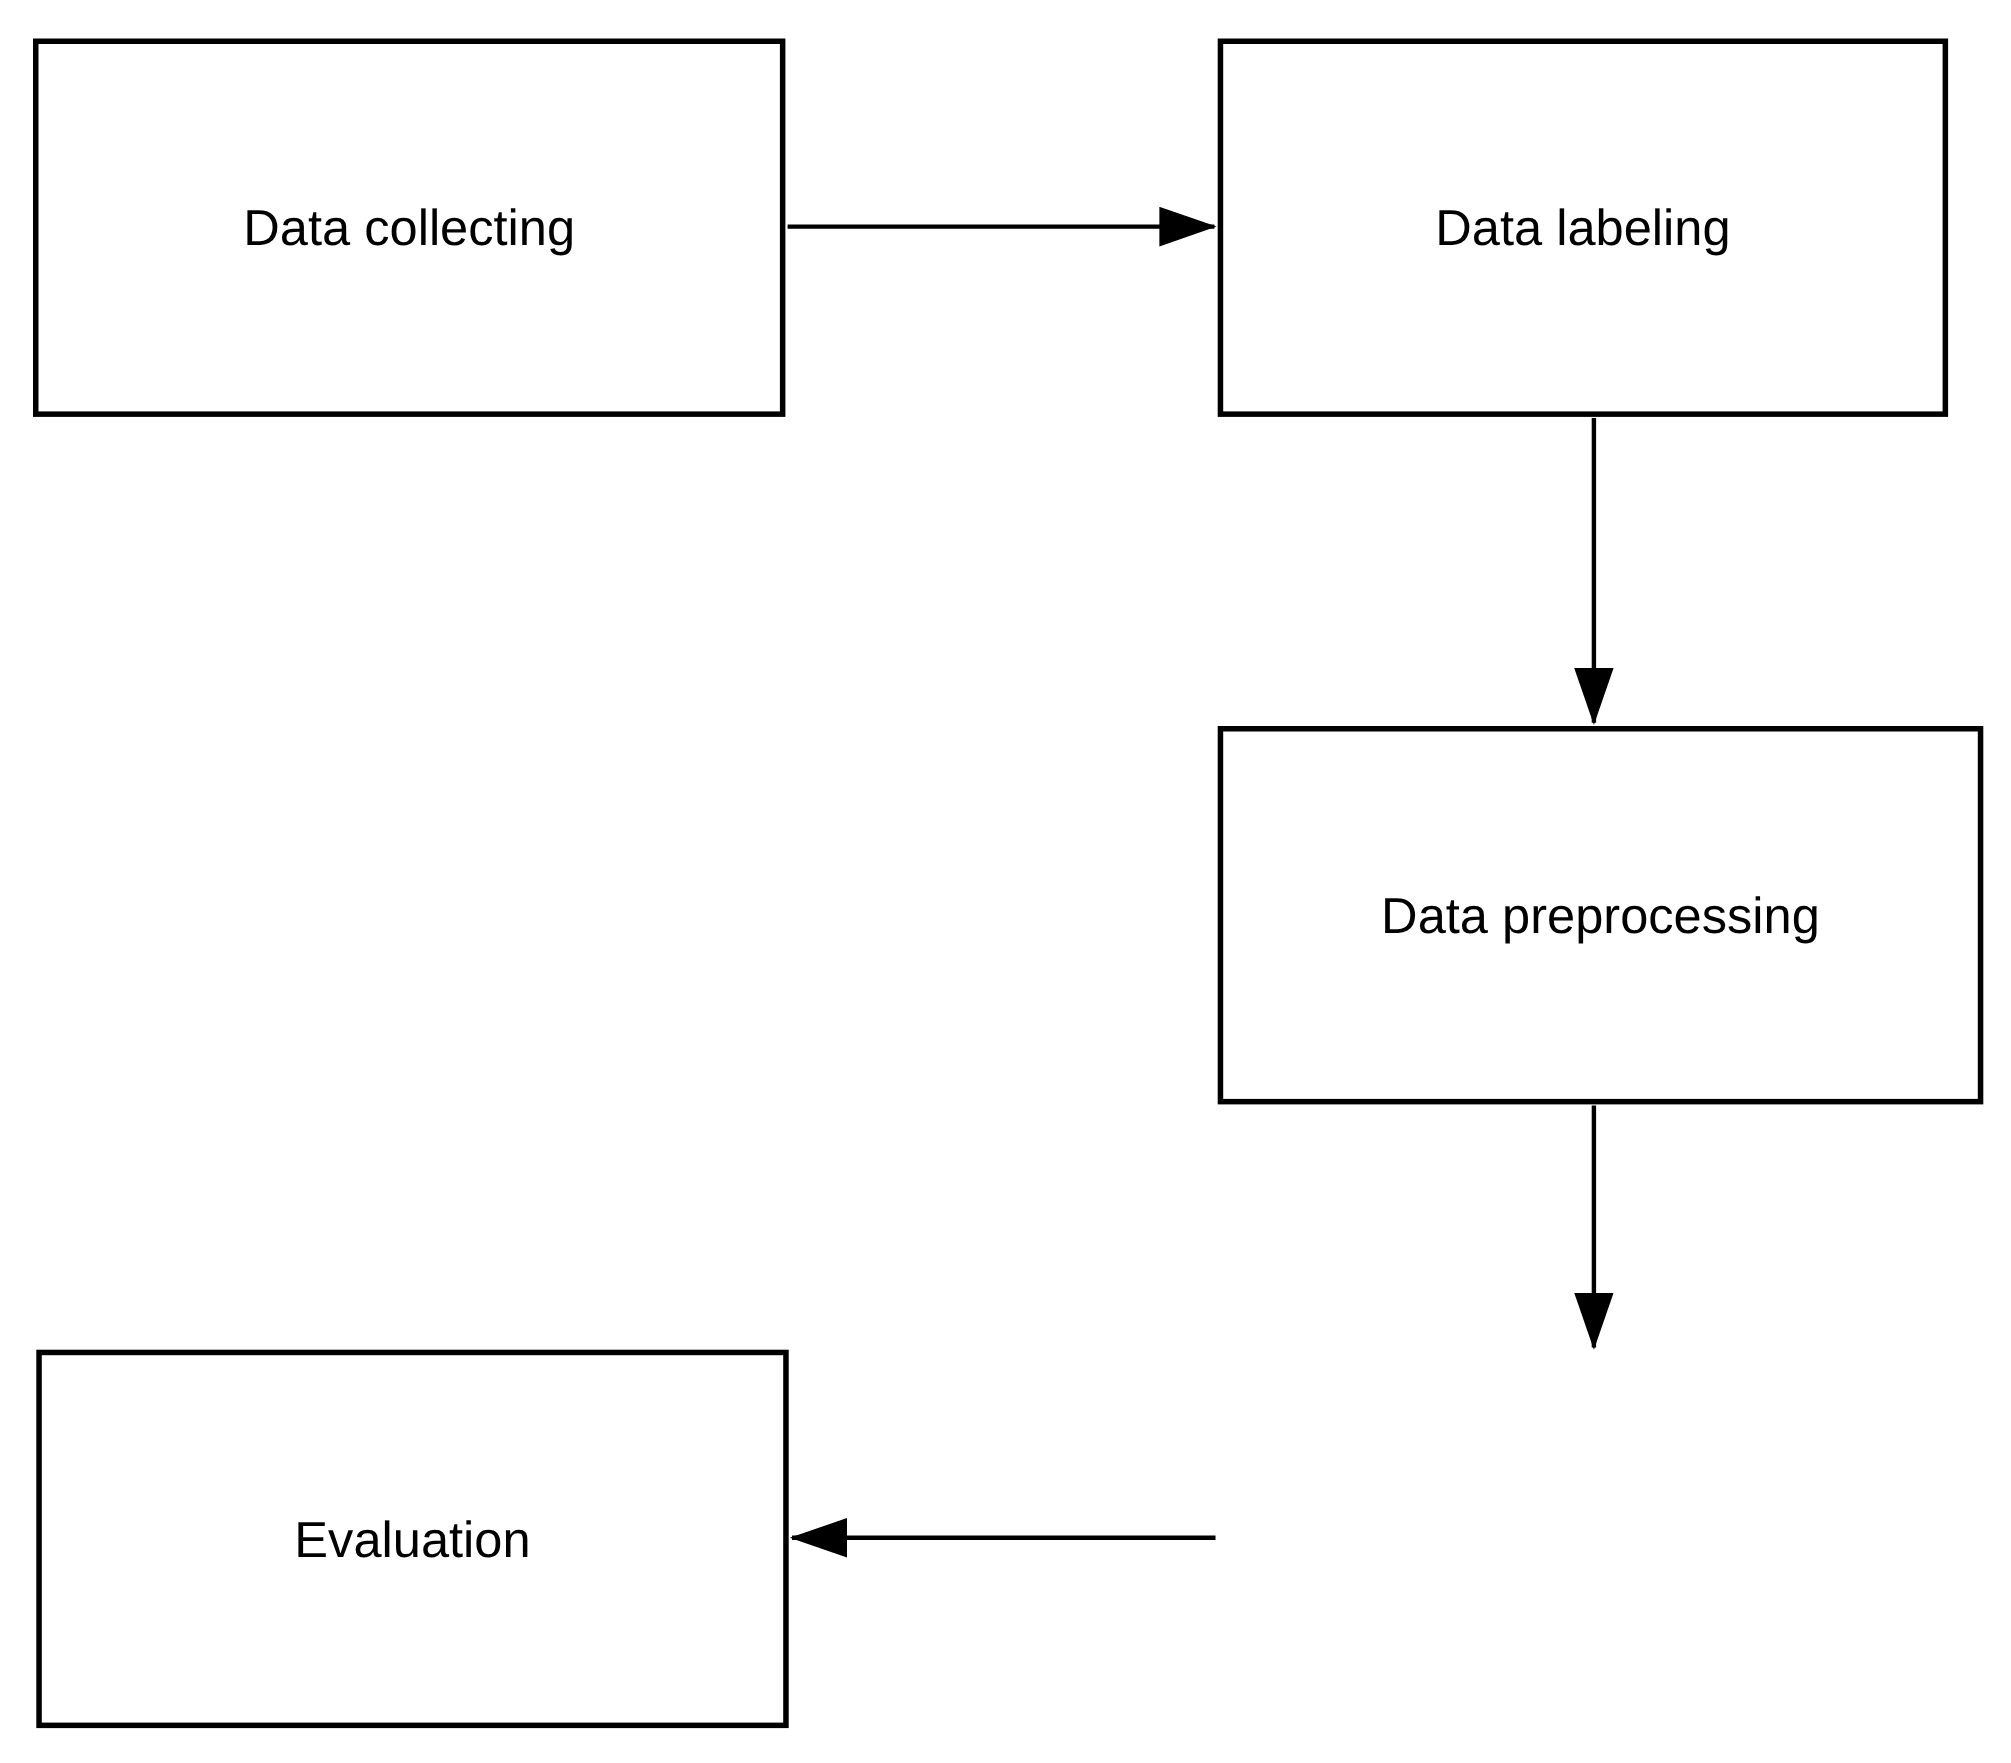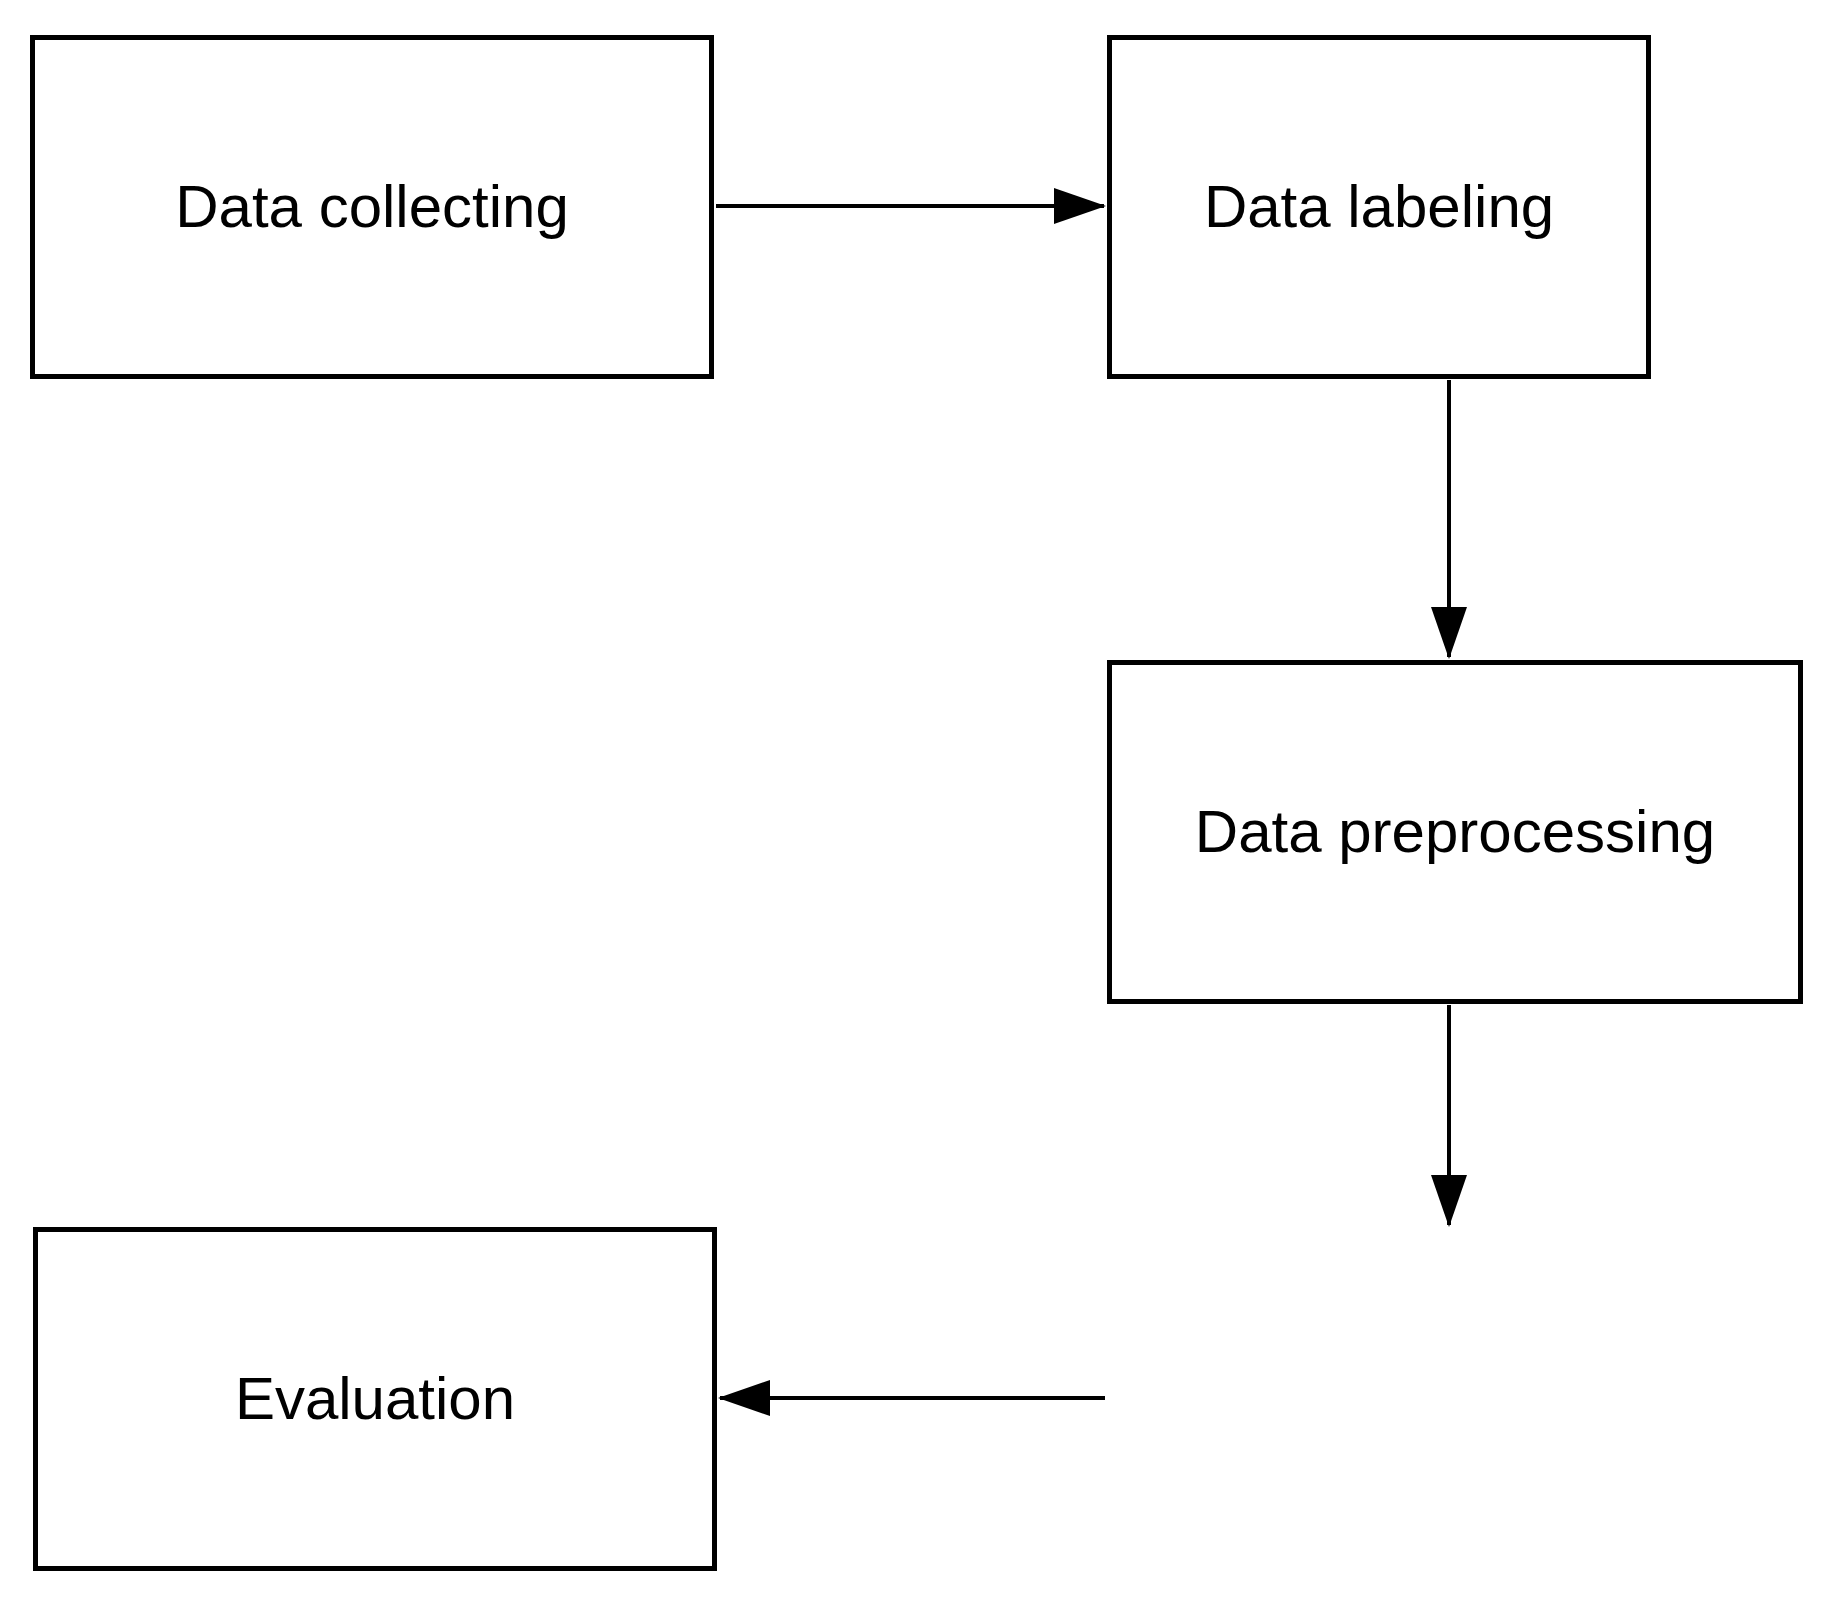--- a/index.html
+++ b/index.html
@@ -17,21 +17,21 @@
   }
   .node {
     position: absolute;
     box-sizing: border-box;
     border: 5px solid #000000;
     background: #ffffff;
     display: flex;
     align-items: center;
     justify-content: center;
     text-align: center;
-    font-size: 60px;
+    font-size: 46px;
     line-height: 1.1;
     color: #000000;
     white-space: nowrap;
   }
   .edges-layer {
     position: absolute;
     left: 0;
     top: 0;
     width: 1828px;
     height: 1603px;
@@ -52,21 +52,21 @@
     <line x1="716" y1="206" x2="1104" y2="206" stroke="#000000" stroke-width="4" marker-end="url(#arrowhead)"></line>
     <line x1="1449" y1="380" x2="1449" y2="657" stroke="#000000" stroke-width="4" marker-end="url(#arrowhead)"></line>
     <line x1="1449" y1="1005" x2="1449" y2="1225" stroke="#000000" stroke-width="4" marker-end="url(#arrowhead)"></line>
     <line x1="1105" y1="1398" x2="720" y2="1398" stroke="#000000" stroke-width="4" marker-end="url(#arrowhead)"></line>
   </svg>
 
   <div class="node" style="left:30px; top:35px; width:684px; height:344px;">
     <span>Data collecting</span>
   </div>
 
-  <div class="node" style="left:1107px; top:35px; width:544px; height:344px;">
+  <div class="node" style="left:1107px; top:35px; width:664px; height:344px;">
     <span>Data labeling</span>
   </div>
 
   <div class="node" style="left:1107px; top:660px; width:696px; height:344px;">
     <span>Data preprocessing</span>
   </div>
 
 
   <div class="node" style="left:33px; top:1227px; width:684px; height:344px;">
     <span>Evaluation</span>

